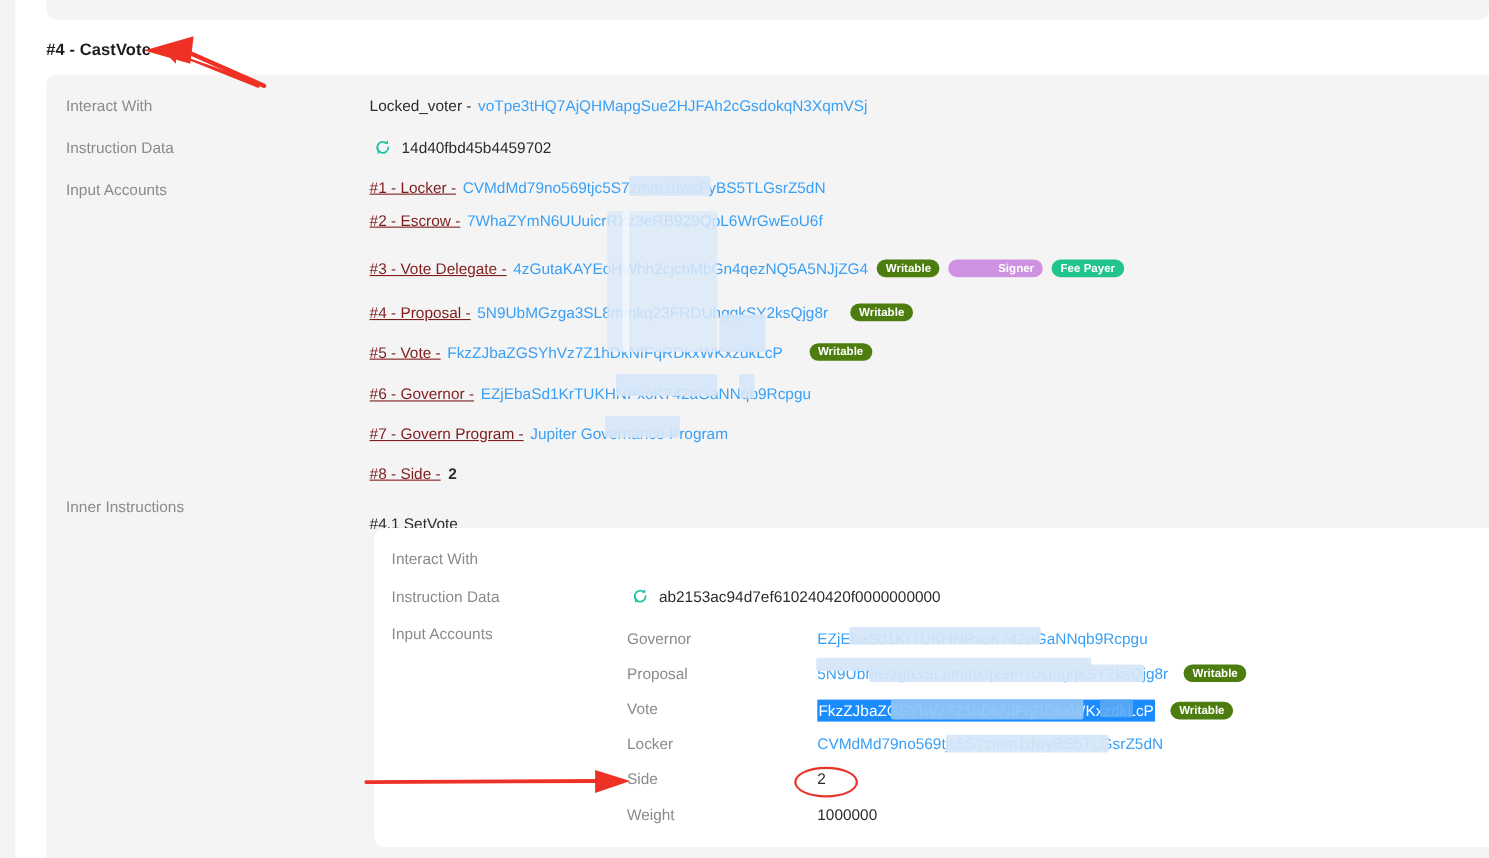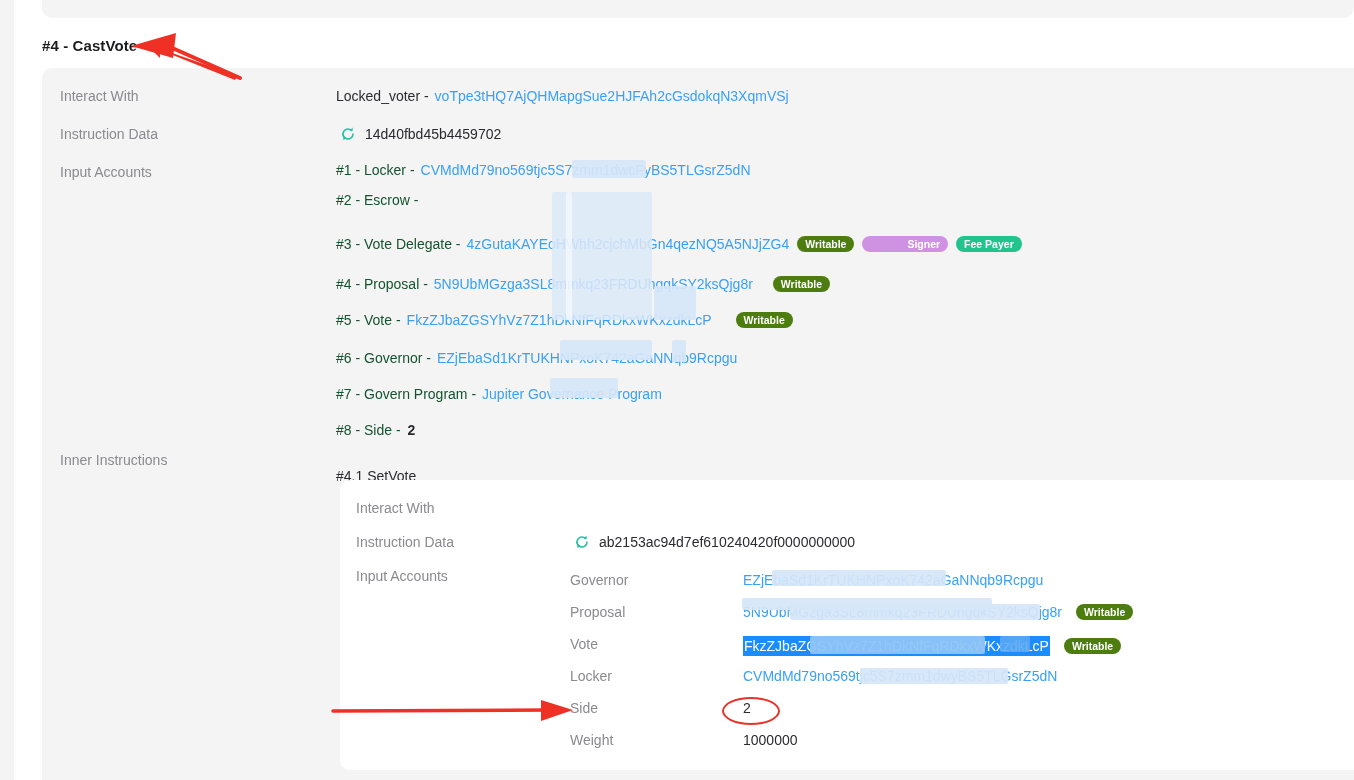--- a/index.html
+++ b/index.html
@@ -57,21 +57,21 @@
   }
   .val {
     position: absolute;
     left: 294px;
     font-size: 14px;
     color: #2b2b2f;
     white-space: nowrap;
     display: flex;
     align-items: center;
   }
-  .muted { color: #14532d; }
+  .muted { color: #7f1d1d; text-decoration: underline; }
   .link {
     color: #3aa0f5;
     text-decoration: none;
     cursor: pointer;
   }
 
   
   .refresh-icon {
     display: inline-block;
     width: 16px; height: 16px;
@@ -200,20 +200,21 @@
 
     <div class="val" style="top:94px;">
       <span class="muted">#1 - Locker -</span>
       <span style="width:6px"></span>
       <a class="link">CVMdMd79no569tjc5S7zmm1dwcFyBS5TLGsrZ5dN</a>
     </div>
 
     <div class="val" style="top:124px;">
       <span class="muted">#2 - Escrow -</span>
       <span style="width:6px"></span>
+      <a class="link">7WhaZYmN6UUuicrRXz3eRB929QpL6WrGwEoU6f</a>
     </div>
 
     <div class="val" style="top:168px;">
       <span class="muted">#3 - Vote Delegate -</span>
       <span style="width:6px"></span>
       <a class="link">4zGutaKAYEoHWhh2cjchMbGn4qezNQ5A5NJjZG4</a>
       <span class="badge writable">Writable</span>
       <span class="badge signer">Signer</span>
       <span class="badge feepayer">Fee Payer</span>
     </div>

